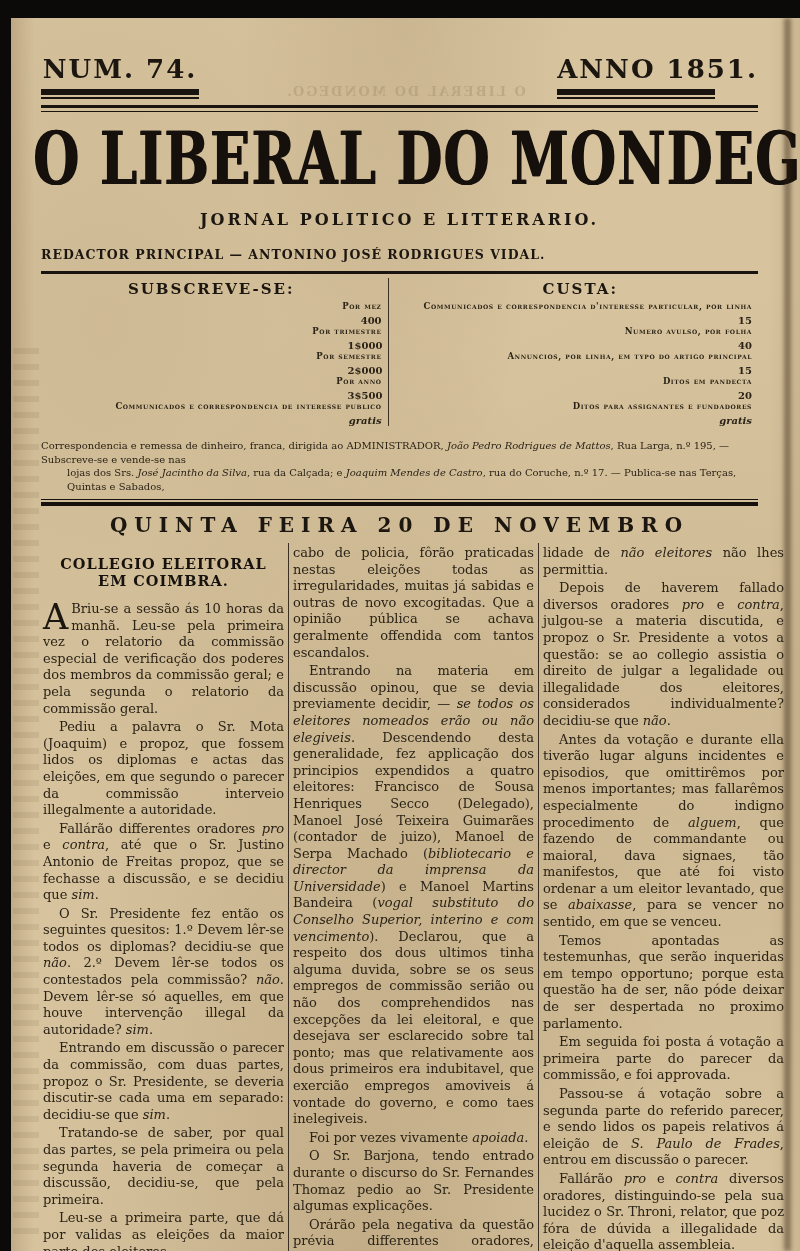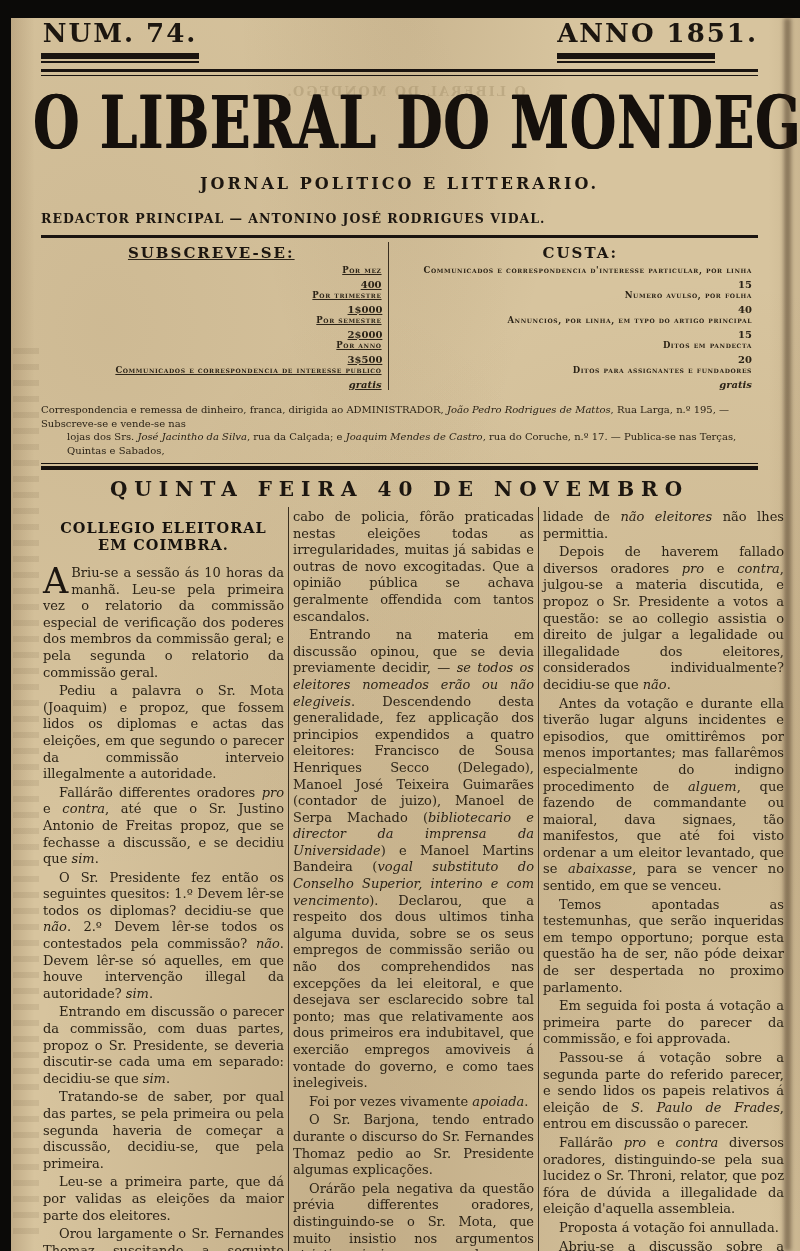--- a/index.html
+++ b/index.html
@@ -24,39 +24,39 @@
   .left-ghost{position:absolute;left:2px;top:330px;bottom:10px;width:26px;opacity:.5;
     background:repeating-linear-gradient(to bottom, rgba(110,90,60,0.25) 0 6px, transparent 6px 16px);}
   .ghost-title{
     position:absolute;top:66px;left:0;width:100%;text-align:center;
     transform:scaleX(-1);opacity:.4;color:#a08c66;font-weight:bold;
     font-size:13px;letter-spacing:2px;filter:blur(.6px);
   }
   .inner{position:relative;margin:0 42px 0 30px;}
 
   
-  .numline{display:flex;justify-content:space-between;align-items:flex-end;}
+  .numline{display:flex;justify-content:space-between;align-items:flex-end;padding-top:36px;}
   .numblock{text-align:center;}
   .numblock .lbl{font-size:26px;font-weight:bold;letter-spacing:2px;color:#1c1610;}
   .stub{height:2px;border-top:6px solid #1a1410;border-bottom:2px solid #1a1410;margin-top:5px;width:158px;}
   .rule-thin-double{height:3px;border-top:3px solid #1a1410;border-bottom:1px solid #1a1410;margin-top:6px;}
   .masthead{text-align:center;margin-top:2px;height:88px;}
   .masthead .title{
     display:inline-block;font-weight:bold;font-size:52px;letter-spacing:1px;color:#15100c;
     transform:scale(1.02,1.42);transform-origin:center top;white-space:nowrap;
     text-shadow:1px 0 0 #15100c;
   }
   .subtitle{text-align:center;font-weight:bold;font-size:16px;letter-spacing:3px;color:#1c1610;margin-top:8px;}
   .editorline{text-align:left;font-weight:bold;font-size:12.5px;letter-spacing:1px;color:#1c1610;margin-top:18px;}
   .rule-3{height:3px;background:#1a1410;margin-top:9px;}
 
   
   .pricing{display:flex;margin-top:4px;}
   .p-half{padding:2px 6px 0 0;}
-  .p-left{width:47.5%;text-decoration:underline;}
+  .p-left{width:47.5%;}
   .p-right{flex:1;border-left:1px solid #3a2f20;padding-left:20px;}
   .p-head{text-align:center;font-weight:bold;font-size:15px;letter-spacing:2px;color:#1c1610;margin-bottom:3px;}
   .prow{display:flex;align-items:flex-end;font-size:8.5px;line-height:10.5px;flex-direction:column;}
   .prow .plabel{font-variant:small-caps;letter-spacing:.6px;font-weight:bold;white-space:nowrap;}
   .prow .leader{flex:1;border-bottom:2px dotted #4a3c28;margin:0 3px 2px 3px;height:1px;}
   .prow .pvalue{width:34px;text-align:right;font-size:10px;font-weight:bold;white-space:nowrap;}
   .adminnote{font-size:10px;line-height:13.5px;margin-top:13px;color:#2b2317;}
   .adminnote .l2{padding-left:26px;}
 
   .rule-heavy{height:4px;background:#16110d;background-clip:content-box;border-top:1px solid #16110d;padding-top:2px;margin-top:6px;}
@@ -166,21 +166,21 @@
           </div>
       </div>
     </div>
 
     <div class="adminnote">
       <div class="l1">Correspondencia e remessa de dinheiro, franca, dirigida ao ADMINISTRADOR, <i>João Pedro Rodrigues de Mattos</i>, Rua Larga, n.º 195, — Subscreve-se e vende-se nas</div>
       <div class="l2">lojas dos Srs. <i>José Jacintho da Silva</i>, rua da Calçada; e <i>Joaquim Mendes de Castro</i>, rua do Coruche, n.º 17. — Publica-se nas Terças, Quintas e Sabados,</div>
     </div>
 
     <div class="rule-heavy"></div>
-    <div class="dateline">QUINTA FEIRA 40 DE NOVEMBRO</div>
+    <div class="dateline">QUINTA FEIRA 20 DE NOVEMBRO</div>
   </div>
 
   <div class="cols">
       <div class="col">
         <div class="art-heading">COLLEGIO ELEITORAL EM COIMBRA.</div>
         <p class="dropcap-p"><span class="dropcap">A</span>Briu-se a sessão ás 10 horas da manhã. Leu-se pela primeira vez o relatorio da commissão especial de verificação dos poderes dos membros da commissão geral; e pela segunda o relatorio da commissão geral.</p>
         <p>Pediu a palavra o Sr. Mota (Joaquim) e propoz, que fossem lidos os diplomas e actas das eleições, em que segundo o parecer da commissão interveio illegalmente a autoridade.</p>
         <p>Fallárão differentes oradores <i>pro</i> e <i>contra</i>, até que o Sr. Justino Antonio de Freitas propoz, que se fechasse a discussão, e se decidiu que <i>sim</i>.</p>
         <p>O Sr. Presidente fez então os seguintes quesitos: 1.º Devem lêr-se todos os diplomas? decidiu-se que <i>não</i>. 2.º Devem lêr-se todos os contestados pela commissão? <i>não</i>. Devem lêr-se só aquelles, em que houve intervenção illegal da autoridade? <i>sim</i>.</p>
         <p>Entrando em discussão o parecer da commissão, com duas partes, propoz o Sr. Presidente, se deveria discutir-se cada uma em separado: decidiu-se que <i>sim</i>.</p>

